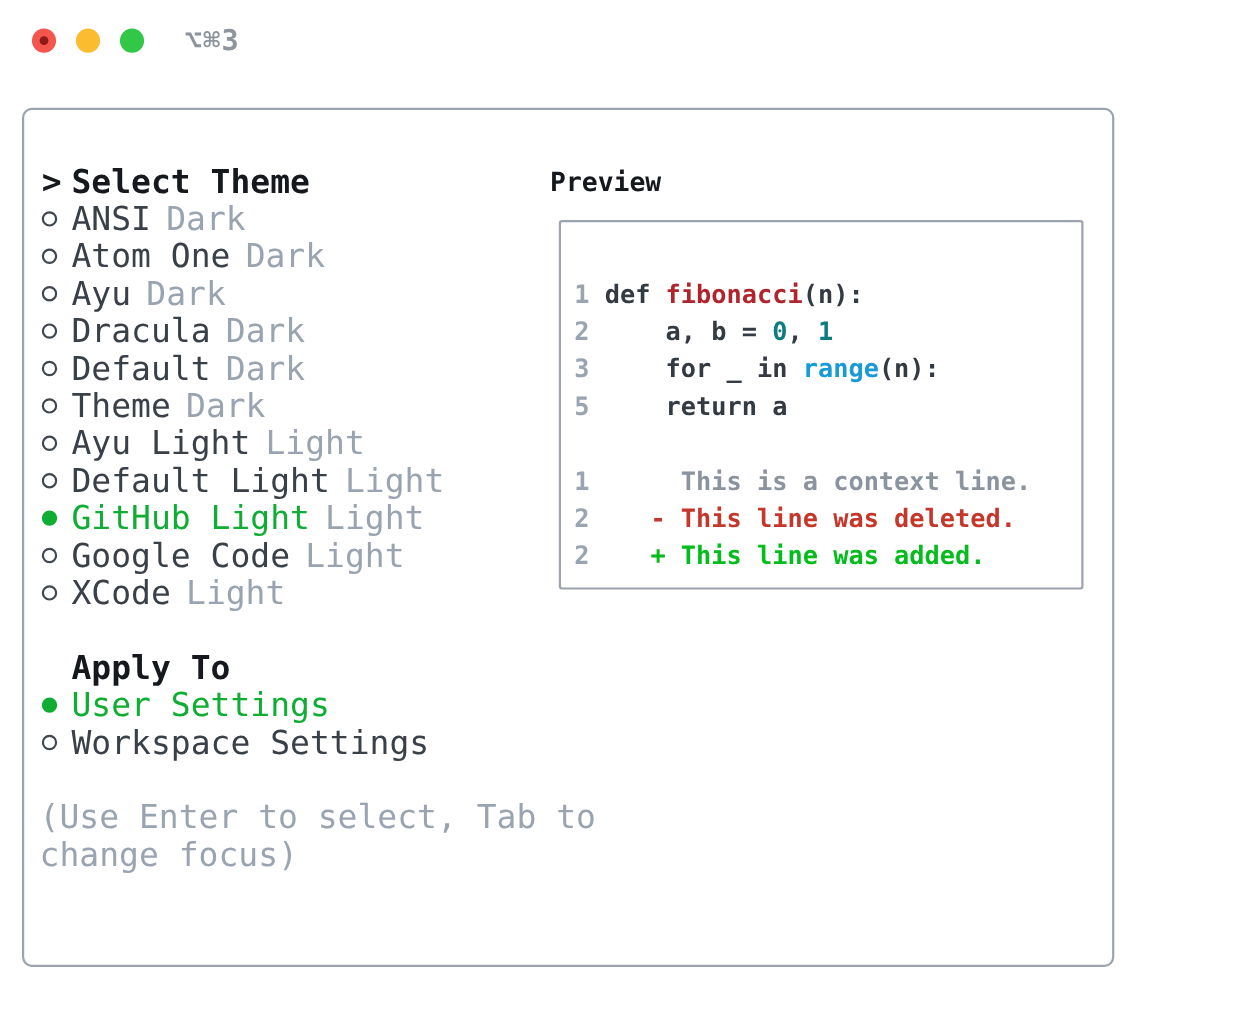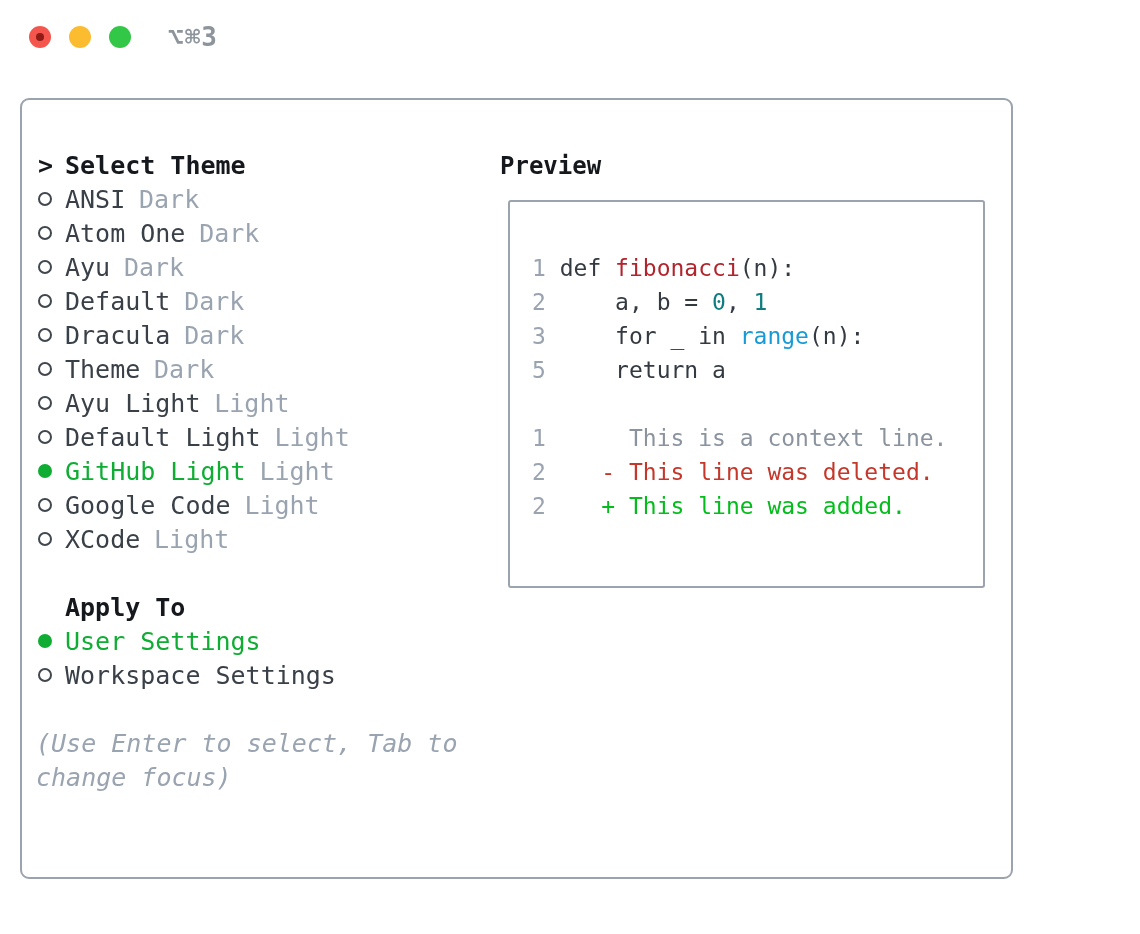--- a/index.html
+++ b/index.html
@@ -16,39 +16,39 @@
   .tl.yellow{left:69px;background:var(--traffic-yellow);}
   .tl.green{left:109px;background:var(--traffic-green);}
   .tl-dot{position:absolute;left:7px;top:7px;width:8px;height:8px;border-radius:50%;background:var(--traffic-red-dot);}
   .titletext{position:absolute;left:168px;top:22px;font-size:26px;font-weight:700;letter-spacing:1px;color:var(--title-gray);}
 
   
   .panel{position:absolute;left:20px;top:98px;width:993px;height:781px;box-sizing:border-box;
          border:2px solid var(--border);border-radius:9px;background:#fff;}
 
   
-  .left-col{position:absolute;left:16px;top:49px;font-size:25px;}
+  .left-col{position:absolute;left:16px;top:49px;font-size:30px;}
   .row{height:34px;line-height:34px;white-space:pre;}
   .mk{display:inline-block;width:14px;height:14px;box-sizing:border-box;border-radius:50%;
       border:2px solid var(--radio-ring);vertical-align:middle;margin-right:13px;position:relative;top:-2px;}
   .mk.sel{background:var(--accent-green);border-color:var(--accent-green);}
   .cursor,.indent{display:inline-block;width:27px;font-weight:700;color:var(--text-black);}
   .hdr{font-weight:700;color:var(--text-black);}
   .hdr2{font-weight:600;color:var(--text-black);}
   .nm{color:var(--text-dark);}
   .nm.sel{color:var(--accent-green);}
   .sfx{color:var(--text-muted);margin-left:13.8px;}
-  .hint{color:var(--text-muted);margin-left:-2px;font-style:italic;}
+  .hint{color:var(--text-muted);margin-left:-2px;}
 
   
   .preview-header{position:absolute;left:478px;top:49px;height:34px;line-height:34px;
                   font-size:24px;font-weight:700;color:var(--text-black);}
-  .preview-box{position:absolute;left:486px;top:100px;width:477px;height:388px;box-sizing:border-box;
+  .preview-box{position:absolute;left:486px;top:100px;width:477px;height:336px;box-sizing:border-box;
                border:2px solid var(--border);border-radius:3px;background:#fff;
-               padding:49px 0 0 22px;font-size:23px;overflow:hidden;}
+               padding:49px 0 0 12px;font-size:23px;overflow:hidden;font-weight:bold;}
   .pline{height:34px;line-height:34px;white-space:pre;}
   .ln{color:var(--text-muted);}
   .seg-code{color:var(--code-default);}
   .seg-function{color:var(--code-function);}
   .seg-number{color:var(--code-number);}
   .seg-builtin{color:var(--code-builtin);}
   .seg-context{color:var(--diff-context);}
   .seg-deleted{color:var(--diff-deleted);}
   .seg-added{color:var(--diff-added);}
 </style>
@@ -64,22 +64,22 @@
     <span class="tl green"></span>
     <span class="titletext">⌥⌘3</span>
   </div>
 
   <div class="panel">
     <div class="left-col" id="left-col">
         <div class="row"><span class="cursor">&gt;</span><span class="hdr">Select Theme</span></div>
         <div class="row"><span class="mk"></span><span class="nm">ANSI</span><span class="sfx">Dark</span></div>
         <div class="row"><span class="mk"></span><span class="nm">Atom One</span><span class="sfx">Dark</span></div>
         <div class="row"><span class="mk"></span><span class="nm">Ayu</span><span class="sfx">Dark</span></div>
+        <div class="row"><span class="mk"></span><span class="nm">Dracula</span><span class="sfx">Dark</span></div>
         <div class="row"><span class="mk"></span><span class="nm">Default</span><span class="sfx">Dark</span></div>
-        <div class="row"><span class="mk"></span><span class="nm">Dracula</span><span class="sfx">Dark</span></div>
         <div class="row"><span class="mk"></span><span class="nm">Theme</span><span class="sfx">Dark</span></div>
         <div class="row"><span class="mk"></span><span class="nm">Ayu Light</span><span class="sfx">Light</span></div>
         <div class="row"><span class="mk"></span><span class="nm">Default Light</span><span class="sfx">Light</span></div>
         <div class="row"><span class="mk sel"></span><span class="nm sel">GitHub Light</span><span class="sfx">Light</span></div>
         <div class="row"><span class="mk"></span><span class="nm">Google Code</span><span class="sfx">Light</span></div>
         <div class="row"><span class="mk"></span><span class="nm">XCode</span><span class="sfx">Light</span></div>
         <div class="row"></div>
         <div class="row"><span class="indent"></span><span class="hdr2">Apply To</span></div>
         <div class="row"><span class="mk sel"></span><span class="nm sel">User Settings</span></div>
         <div class="row"><span class="mk"></span><span class="nm">Workspace Settings</span></div>

